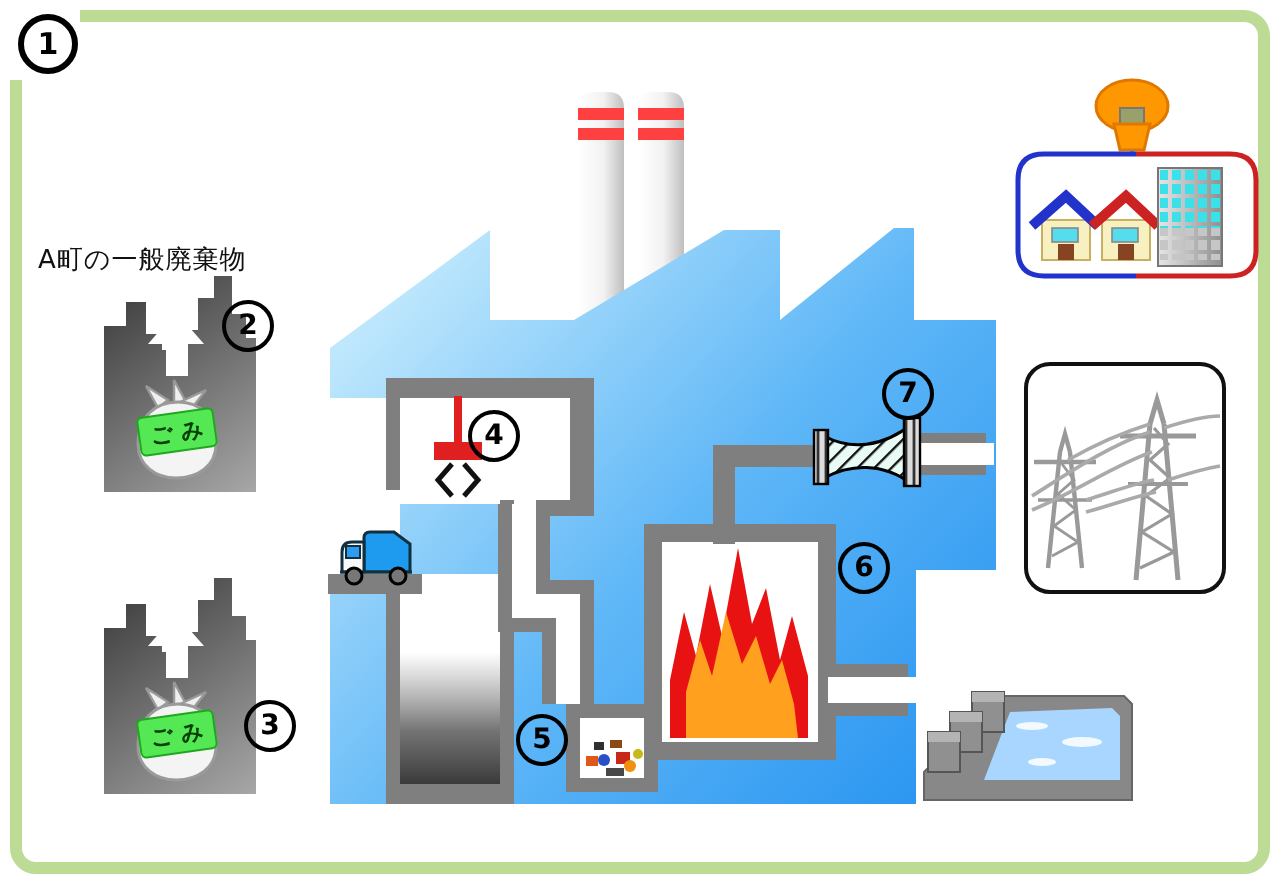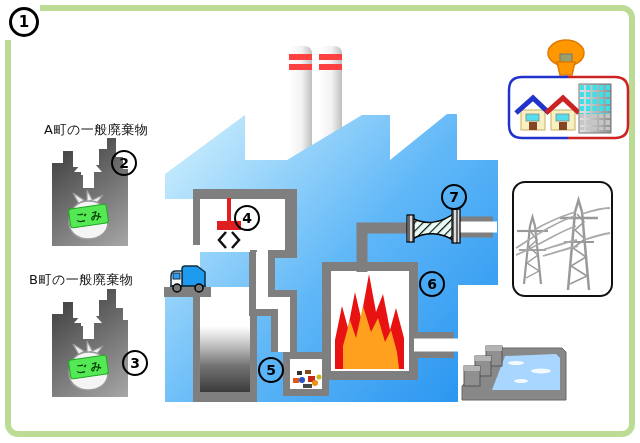--- a/index.html
+++ b/index.html
@@ -239,25 +239,24 @@
     <rect x="486" y="346" width="16" height="5" fill="#B4B4B4"></rect>
     <rect x="475" y="356" width="16" height="20" fill="#909090" stroke="#555" stroke-width="1"></rect>
     <rect x="475" y="356" width="16" height="5" fill="#B4B4B4"></rect>
     <rect x="464" y="366" width="16" height="20" fill="#909090" stroke="#555" stroke-width="1"></rect>
     <rect x="464" y="366" width="16" height="5" fill="#B4B4B4"></rect>
   </g>
 </svg>
 
 <div class="circ big" style="left:9px;top:7px;">1</div>
 
-<div class="jp" style="left:44px;top:121px;">A町の一般廃棄物</div>
+<div class="jp" style="left:19px;top:121px;">A町の一般廃棄物</div>
 <div class="circ" style="left:111px;top:150px;">2</div>
 <div class="baglab" style="left:69px;top:206px;">ごみ</div>
 
-<div class="jp" style="left:29px;top:271px;">B町の一般廃棄物</div>
 <div class="circ" style="left:122px;top:350px;">3</div>
 <div class="baglab" style="left:69px;top:357px;">ごみ</div>
 
 <div class="circ" style="left:234px;top:205px;">4</div>
 <div class="circ" style="left:258px;top:357px;">5</div>
 <div class="circ" style="left:419px;top:271px;">6</div>
 <div class="circ" style="left:441px;top:184px;">7</div>
 
 </div>
 

